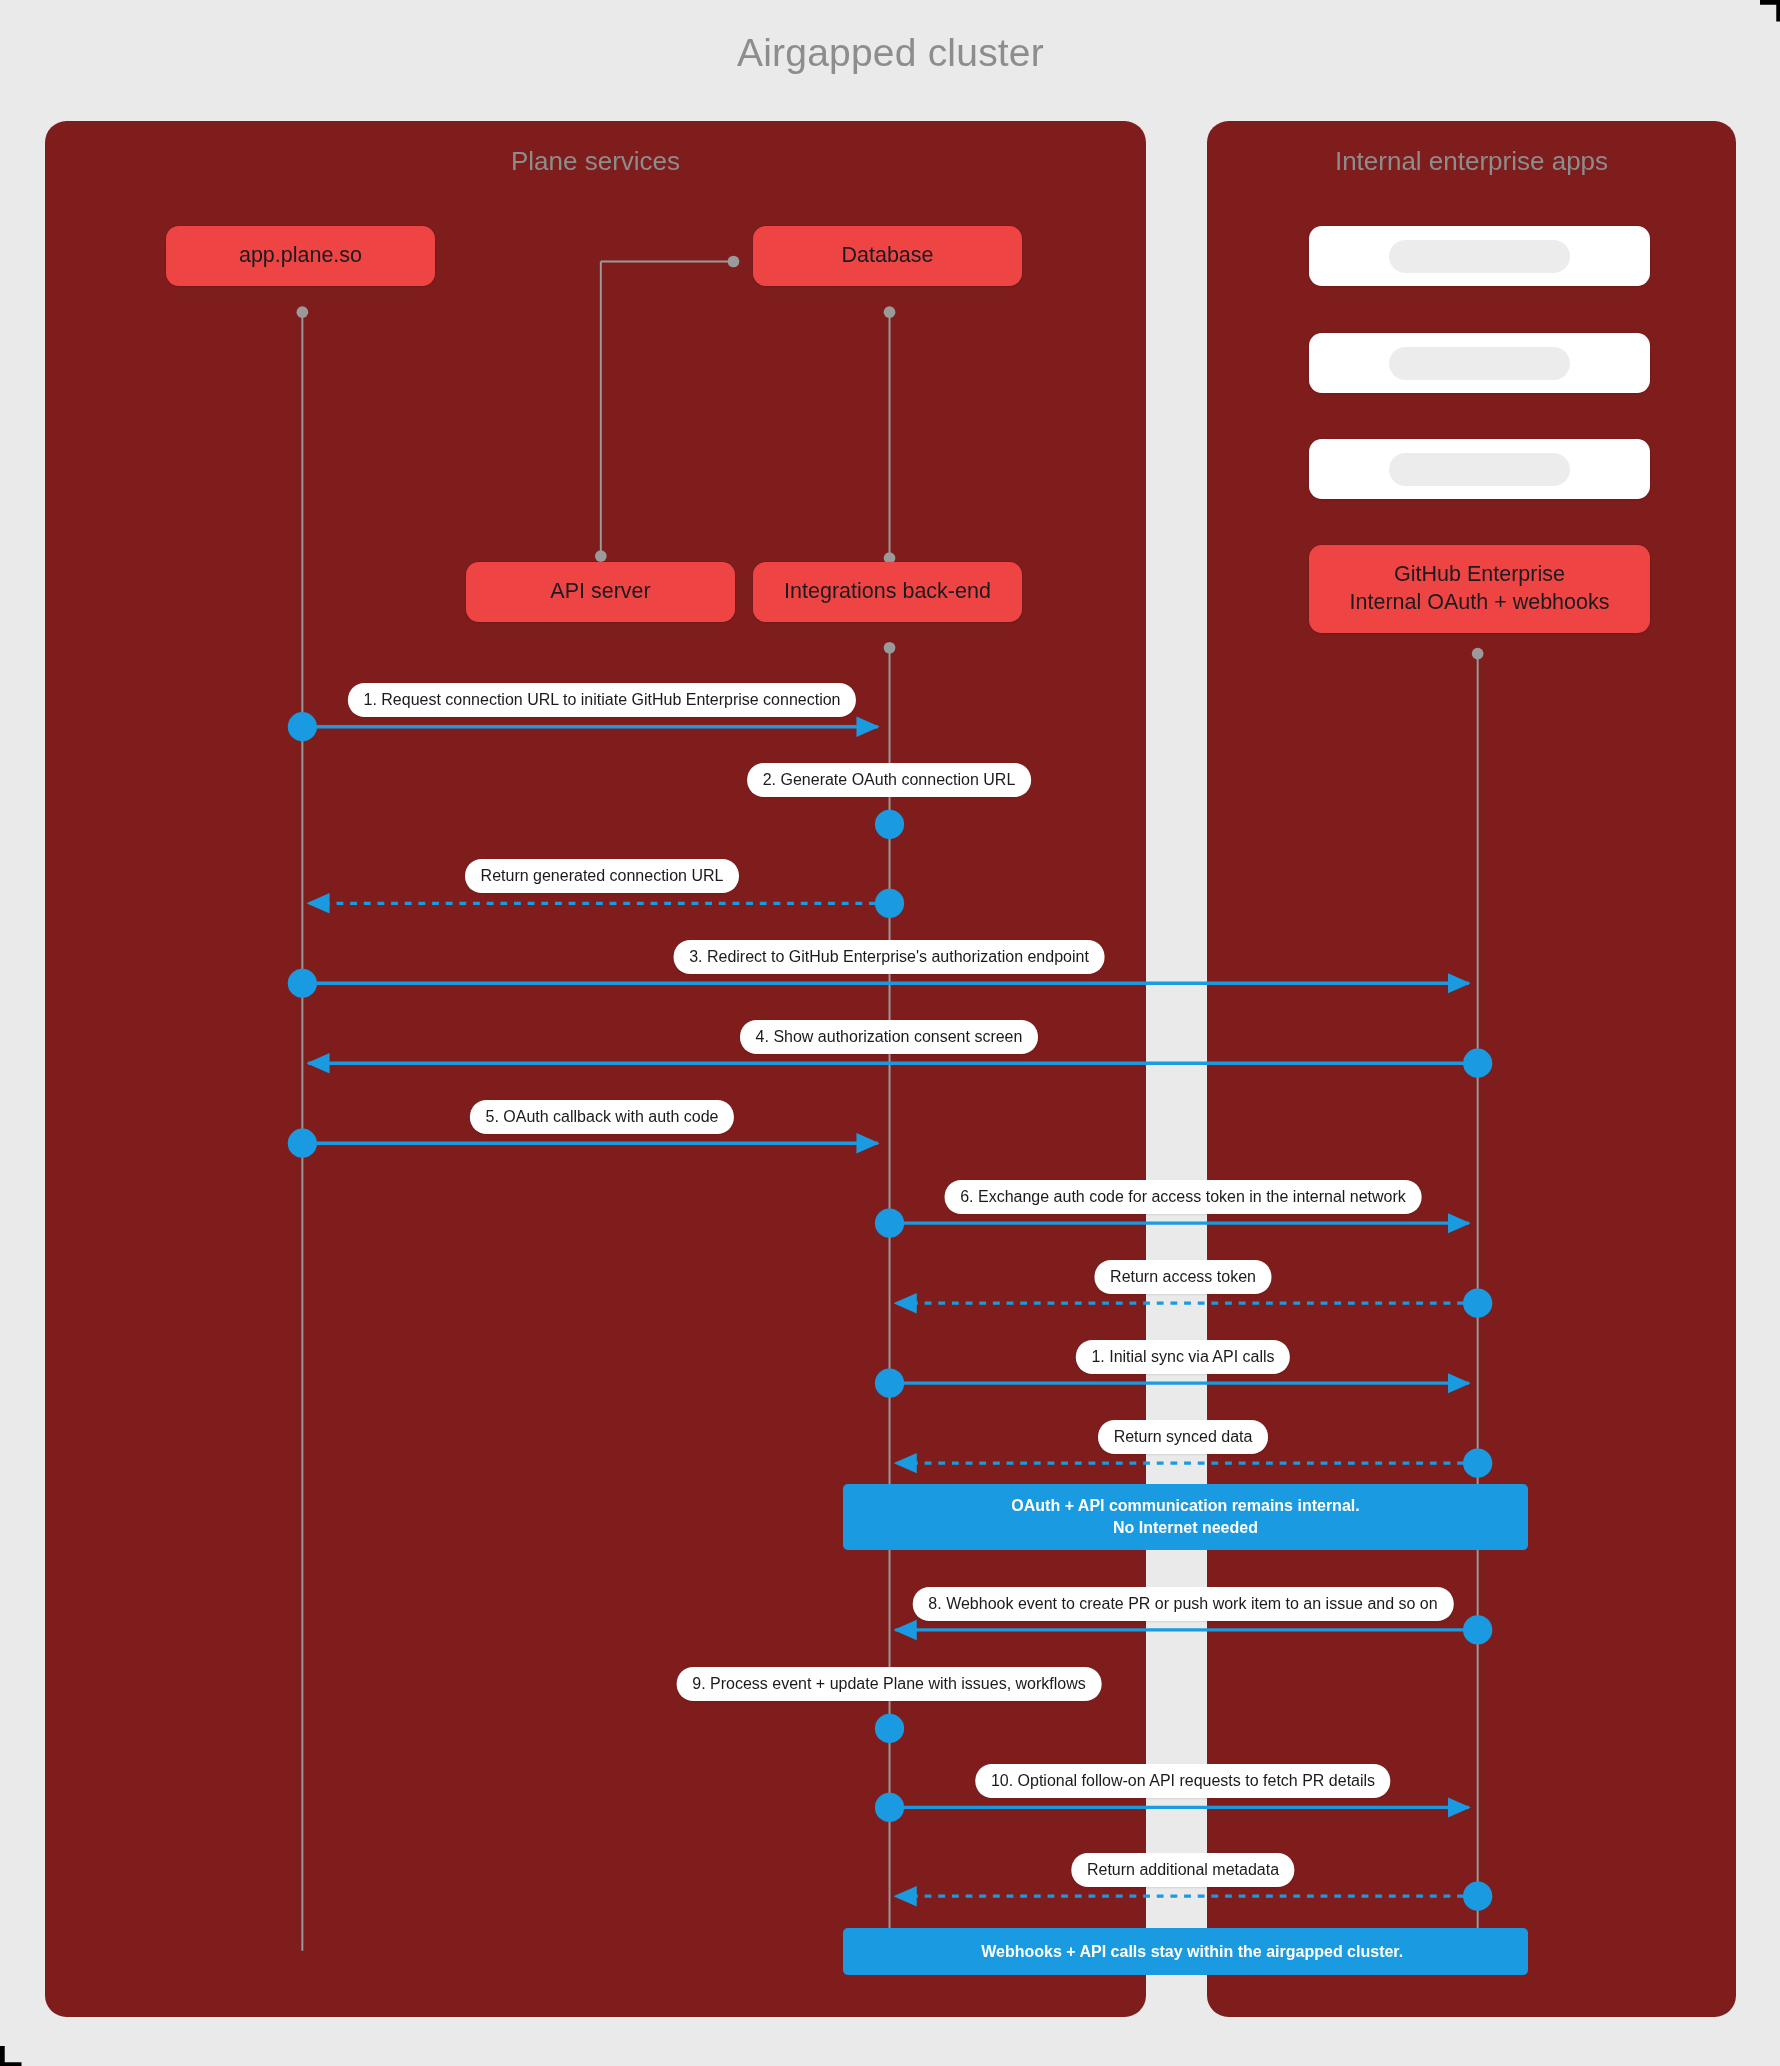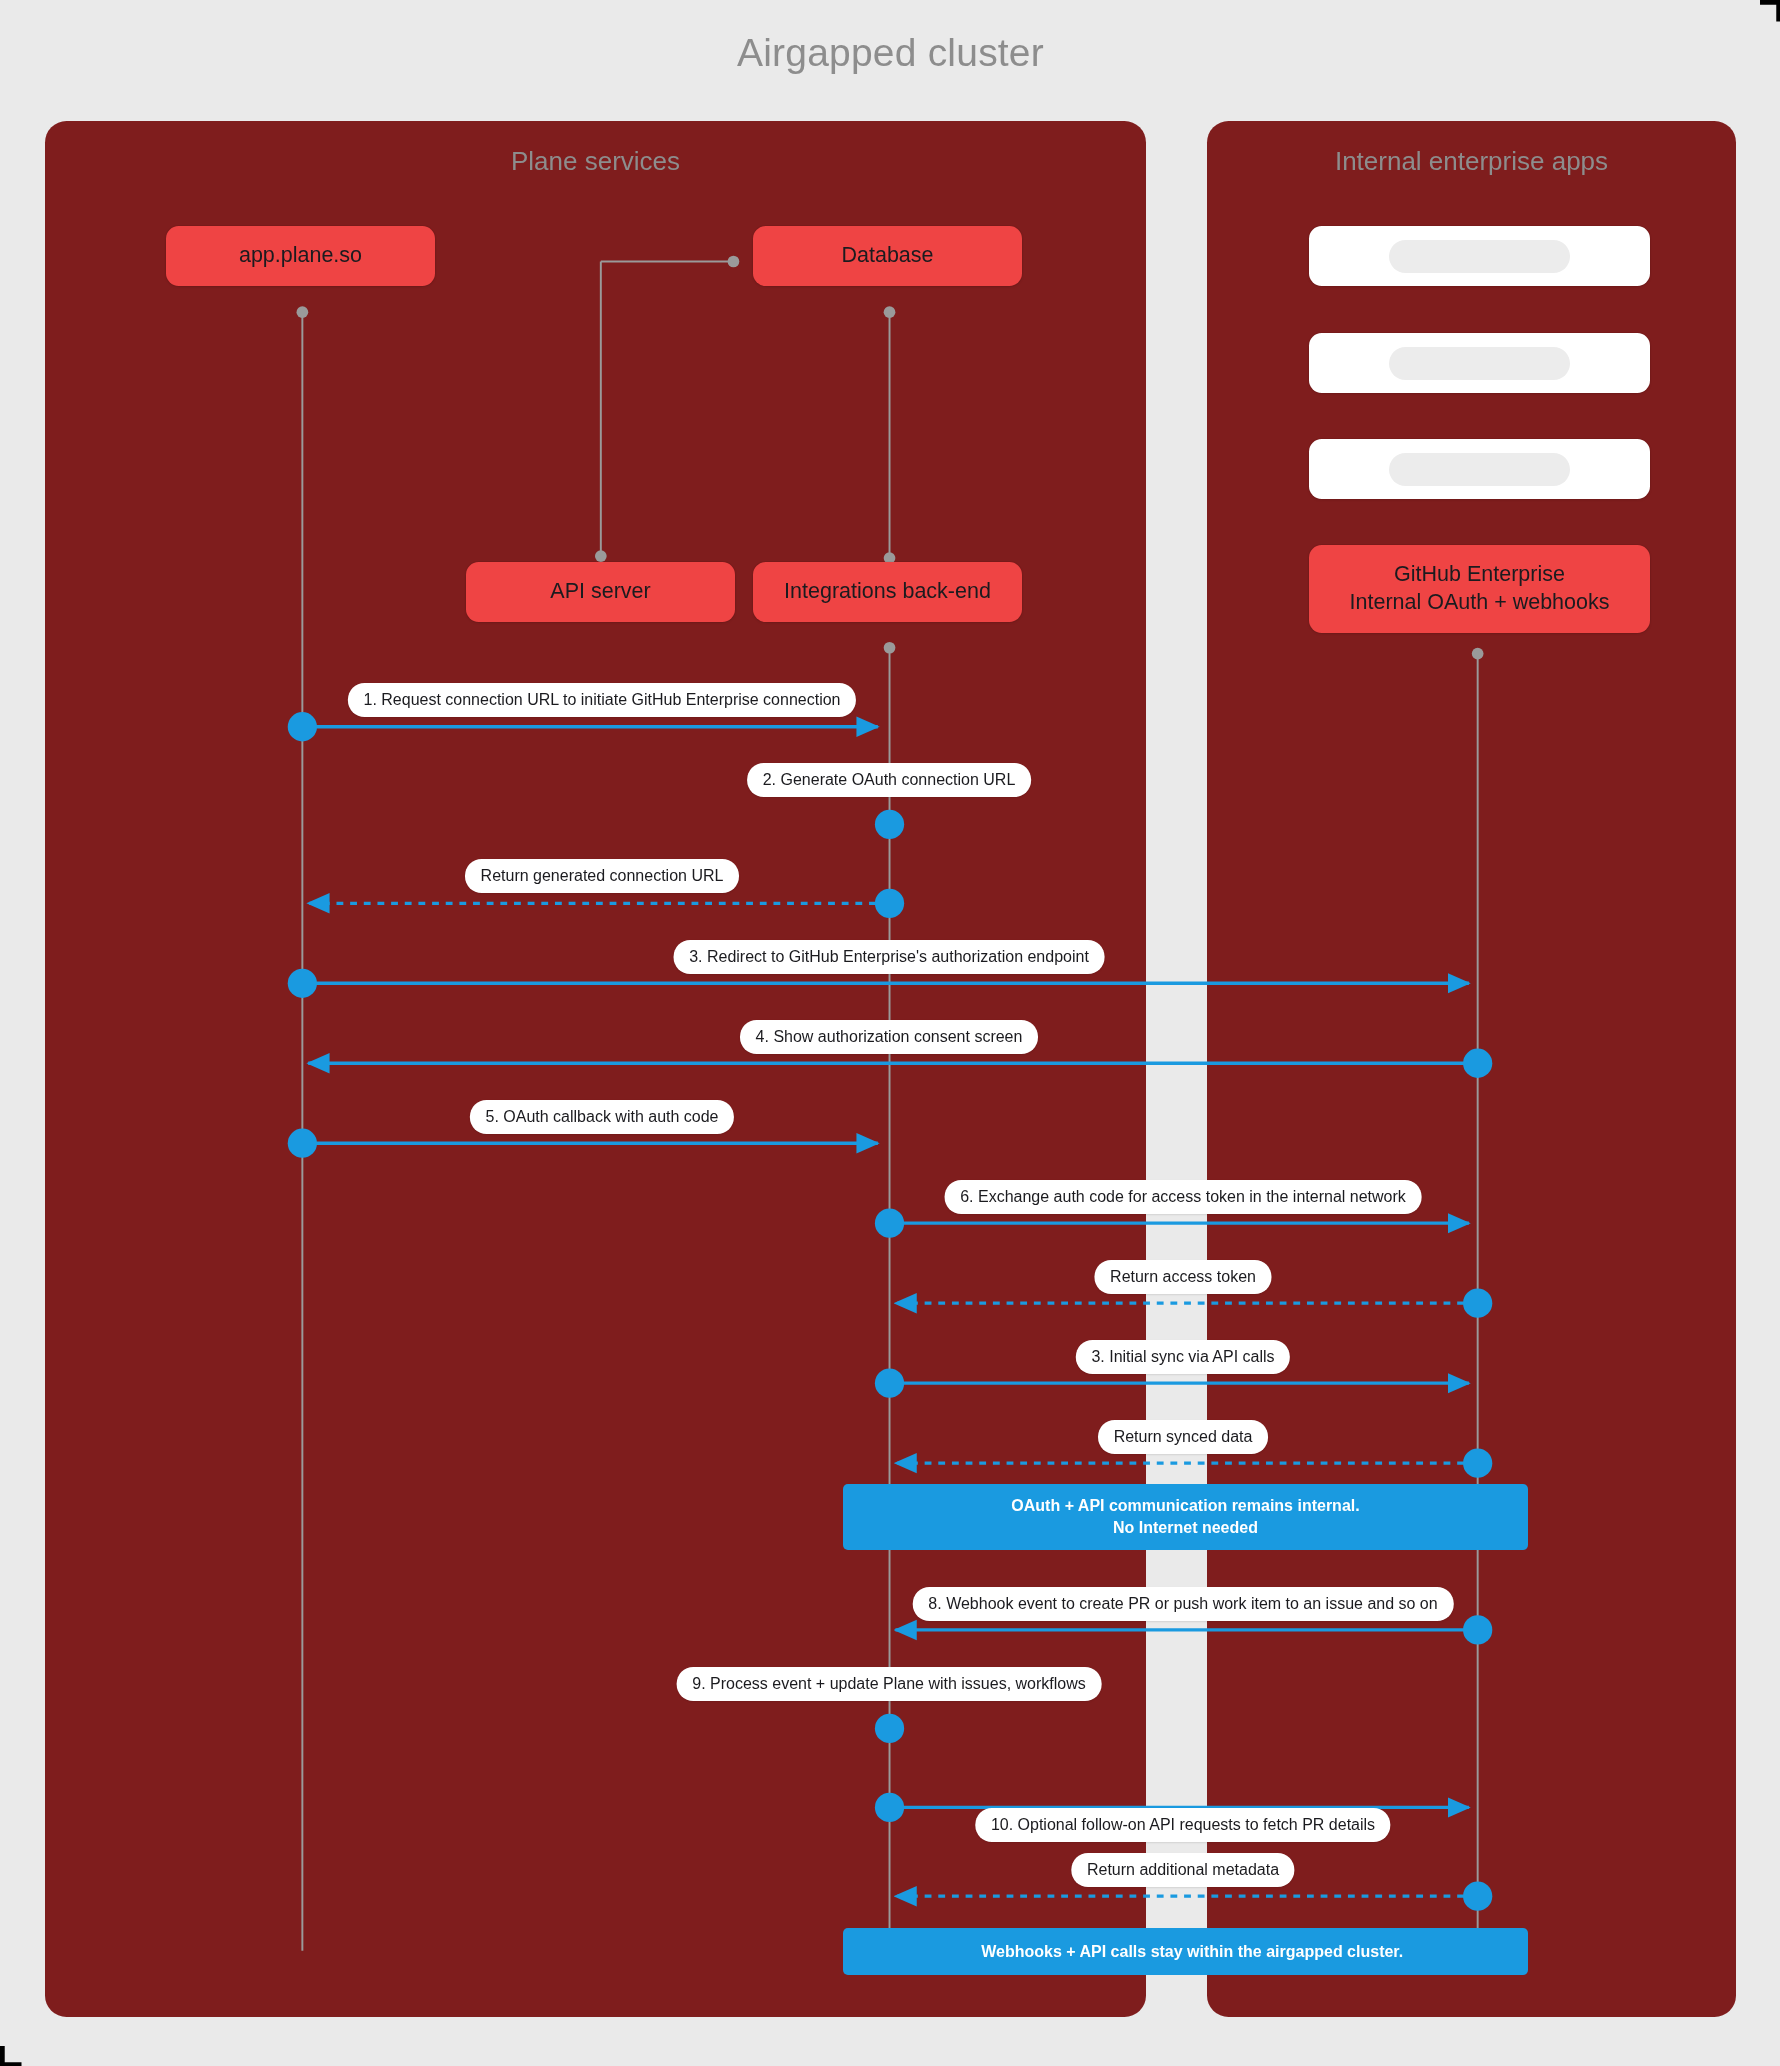--- a/index.html
+++ b/index.html
@@ -186,29 +186,29 @@
 <div class="msglabel" style="left:889px;top:940px;">3. Redirect to GitHub Enterprise's authorization endpoint</div>
 
 <div class="msglabel" style="left:889px;top:1020px;">4. Show authorization consent screen</div>
 
 <div class="msglabel" style="left:602px;top:1100px;">5. OAuth callback with auth code</div>
 
 <div class="msglabel" style="left:1183px;top:1180px;">6. Exchange auth code for access token in the internal network</div>
 
 <div class="msglabel" style="left:1183px;top:1260px;">Return access token</div>
 
-<div class="msglabel" style="left:1183px;top:1340px;">3. Initial sync via API calls</div>
+<div class="msglabel" style="left:1183px;top:1340px;">1. Initial sync via API calls</div>
 
 <div class="msglabel" style="left:1183px;top:1420px;">Return synced data</div>
 
 <div class="msglabel" style="left:1183px;top:1587px;">8. Webhook event to create PR  or push work item to an issue  and so on</div>
 
 <div class="msglabel" style="left:889px;top:1667px;">9. Process event + update Plane with issues, workflows</div>
 
-<div class="msglabel" style="left:1183px;top:1764px;margin-top:44px;">10. Optional follow-on API requests to fetch PR details</div>
+<div class="msglabel" style="left:1183px;top:1764px;">10. Optional follow-on API requests to fetch PR details</div>
 
 <div class="msglabel" style="left:1183px;top:1853px;">Return additional metadata</div>
 
 <div class="note" style="left:843px;top:1484px;width:685px;height:66px;flex-direction:column;">
   <span>OAuth + API communication remains internal.</span>
   <span>No Internet needed</span>
 </div>
 
 <div class="note" style="left:843px;top:1928px;width:685px;height:47px;padding-left:31px;">
   <span>Webhooks + API calls stay within the airgapped cluster.</span>

